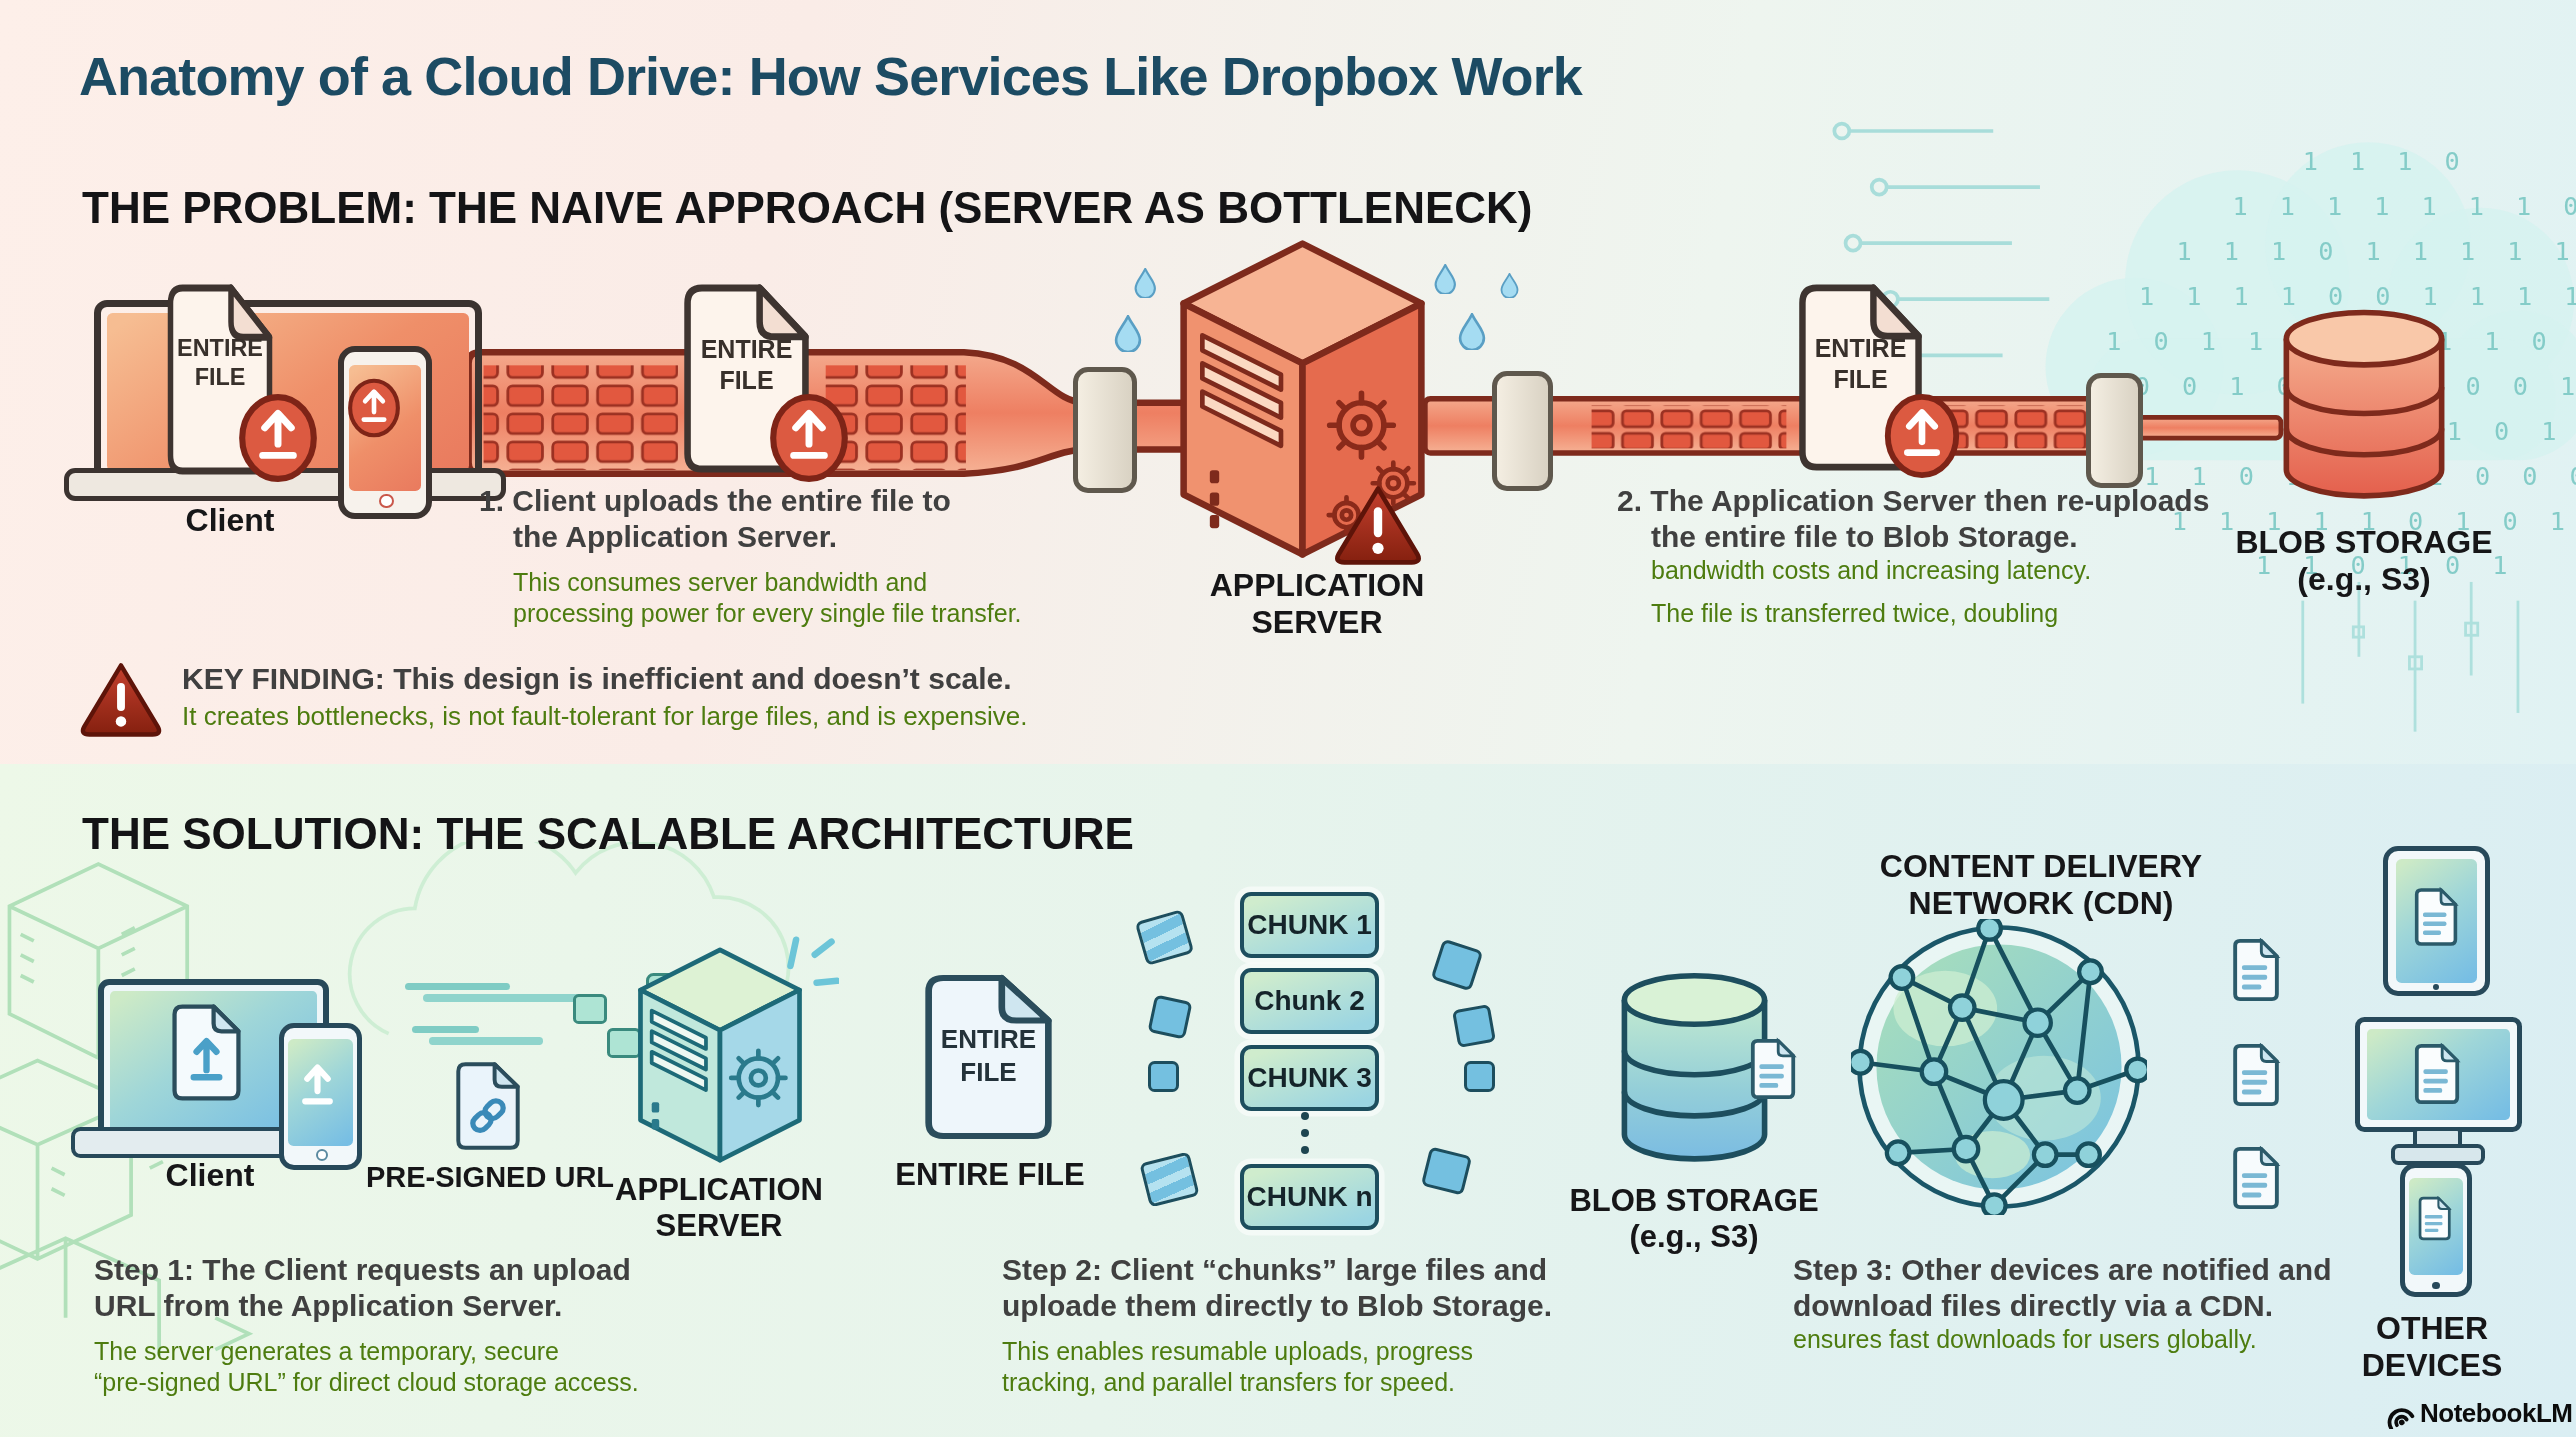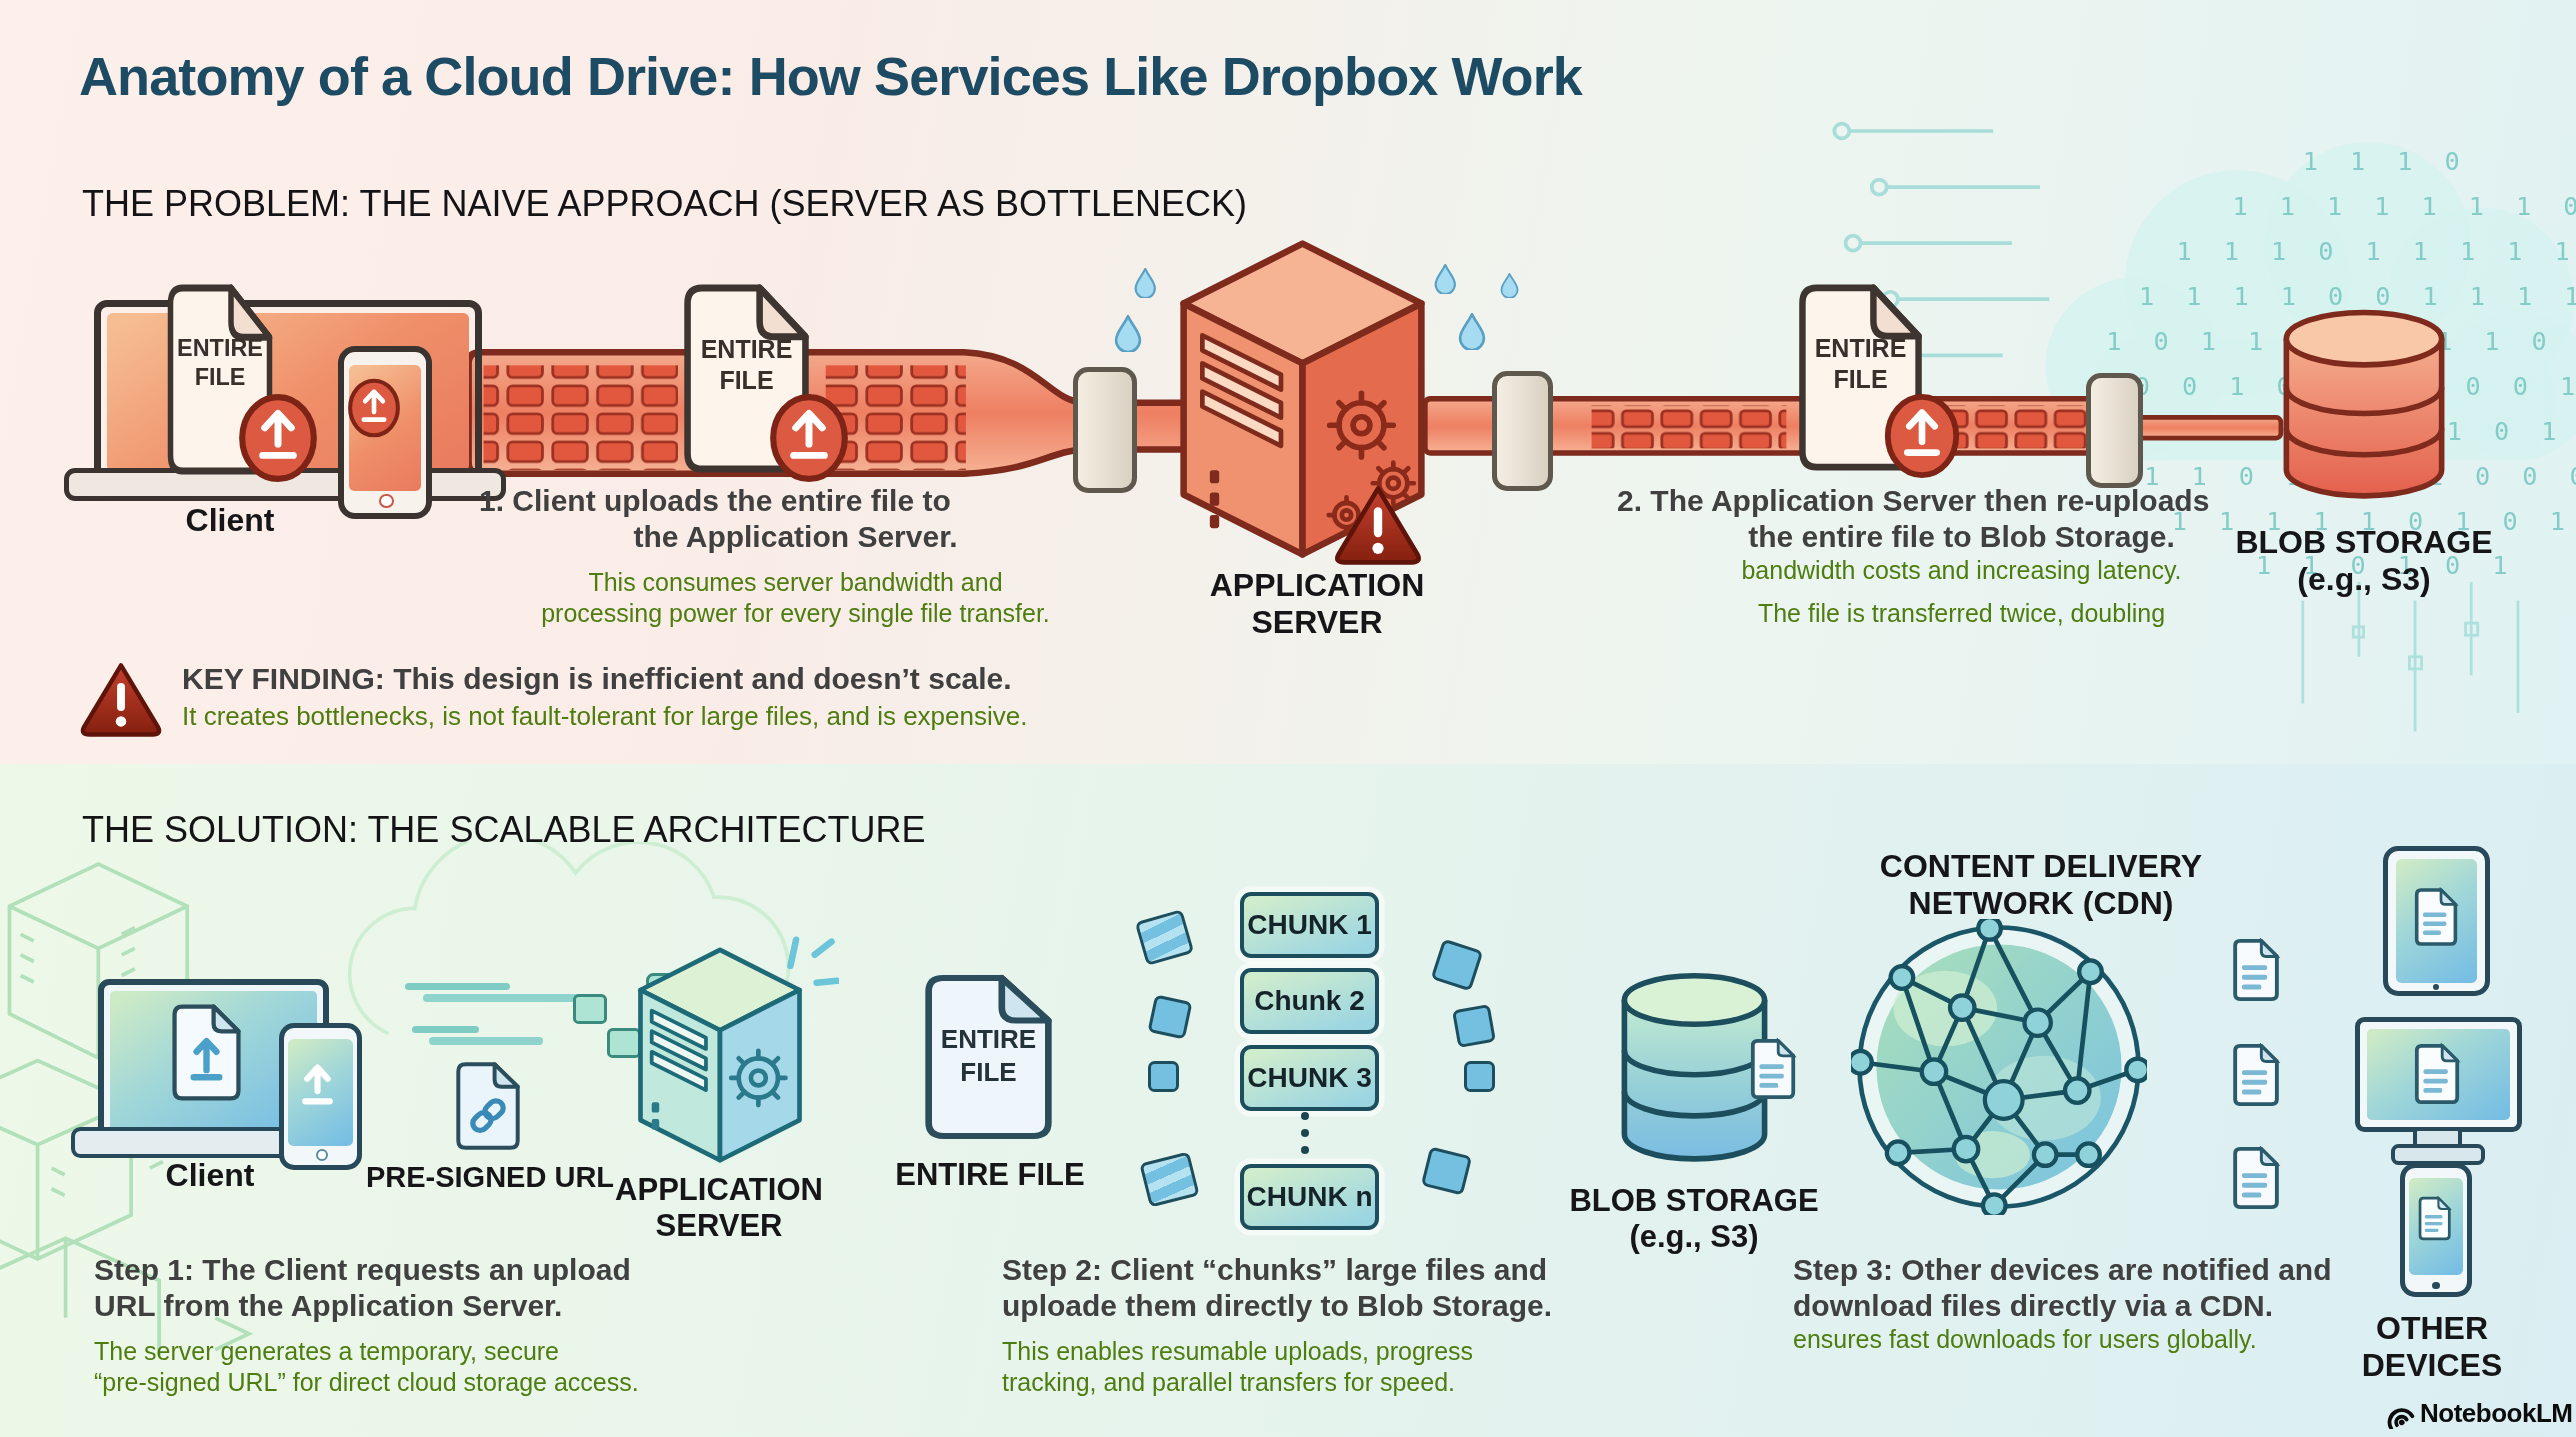--- a/index.html
+++ b/index.html
@@ -4,27 +4,27 @@
 <style>
   html,body{margin:0;padding:0;background:#dfeef0;}
   #canvas{position:relative;width:2576px;height:1438px;overflow:hidden;
     font-family:"Liberation Sans",sans-serif;color:#1d1d1f;}
   .abs{position:absolute;}
   .bg-top{left:0;top:0;width:2576px;height:764px;
     background:linear-gradient(100deg,#fdefe9 0%,#faece7 30%,#eef5ef 65%,#e0f2f3 100%);}
   .bg-bottom{left:0;top:764px;width:2576px;height:674px;
     background:linear-gradient(100deg,#edf8e8 0%,#e7f4ec 45%,#daeef3 100%);}
   .title{font-weight:700;font-size:54px;letter-spacing:-0.9px;color:#1c4b63;white-space:nowrap;}
-  .h2{font-weight:400;font-size:36px;color:#141416;white-space:nowrap;}
+  .h2{font-weight:700;font-size:44px;color:#141416;white-space:nowrap;}
   .lbl{position:absolute;transform:translateX(-50%);font-weight:700;font-size:32px;
     color:#161618;white-space:nowrap;text-align:center;z-index:6;}
   .cap{position:absolute;z-index:6;}
   .cap .b{font-weight:700;font-size:30px;line-height:36px;color:#404040;}
   .cap .d{font-size:25px;line-height:31px;color:#4d7c0f;margin-top:12px;}
-  .cap.hang .b2,.cap.hang .d{margin-left:34px;text-align:center;}
+  .cap.hang .b2,.cap.hang .d{margin-left:34px;}
   .doc{position:absolute;z-index:4;}
   .doc svg{position:absolute;left:0;top:0;width:100%;height:100%;}
   .doc .dt{position:absolute;left:6%;right:6%;top:27%;text-align:center;
     font-weight:700;color:#38302b;line-height:1.25;}
   .badge{position:absolute;z-index:5;}
   .ring{position:absolute;z-index:5;background:linear-gradient(90deg,#f4eee2,#d9d2c3);
     border:5.6px solid #5f584d;border-radius:15px;}
   .chunk{position:absolute;width:131px;height:58px;border:4.7px solid #1d4e5e;border-radius:11.2px;
     background:linear-gradient(160deg,#cfeccd 10%,#9bd5e2 90%);display:flex;align-items:center;
     justify-content:center;font-weight:700;font-size:28px;color:#15242a;z-index:4;

